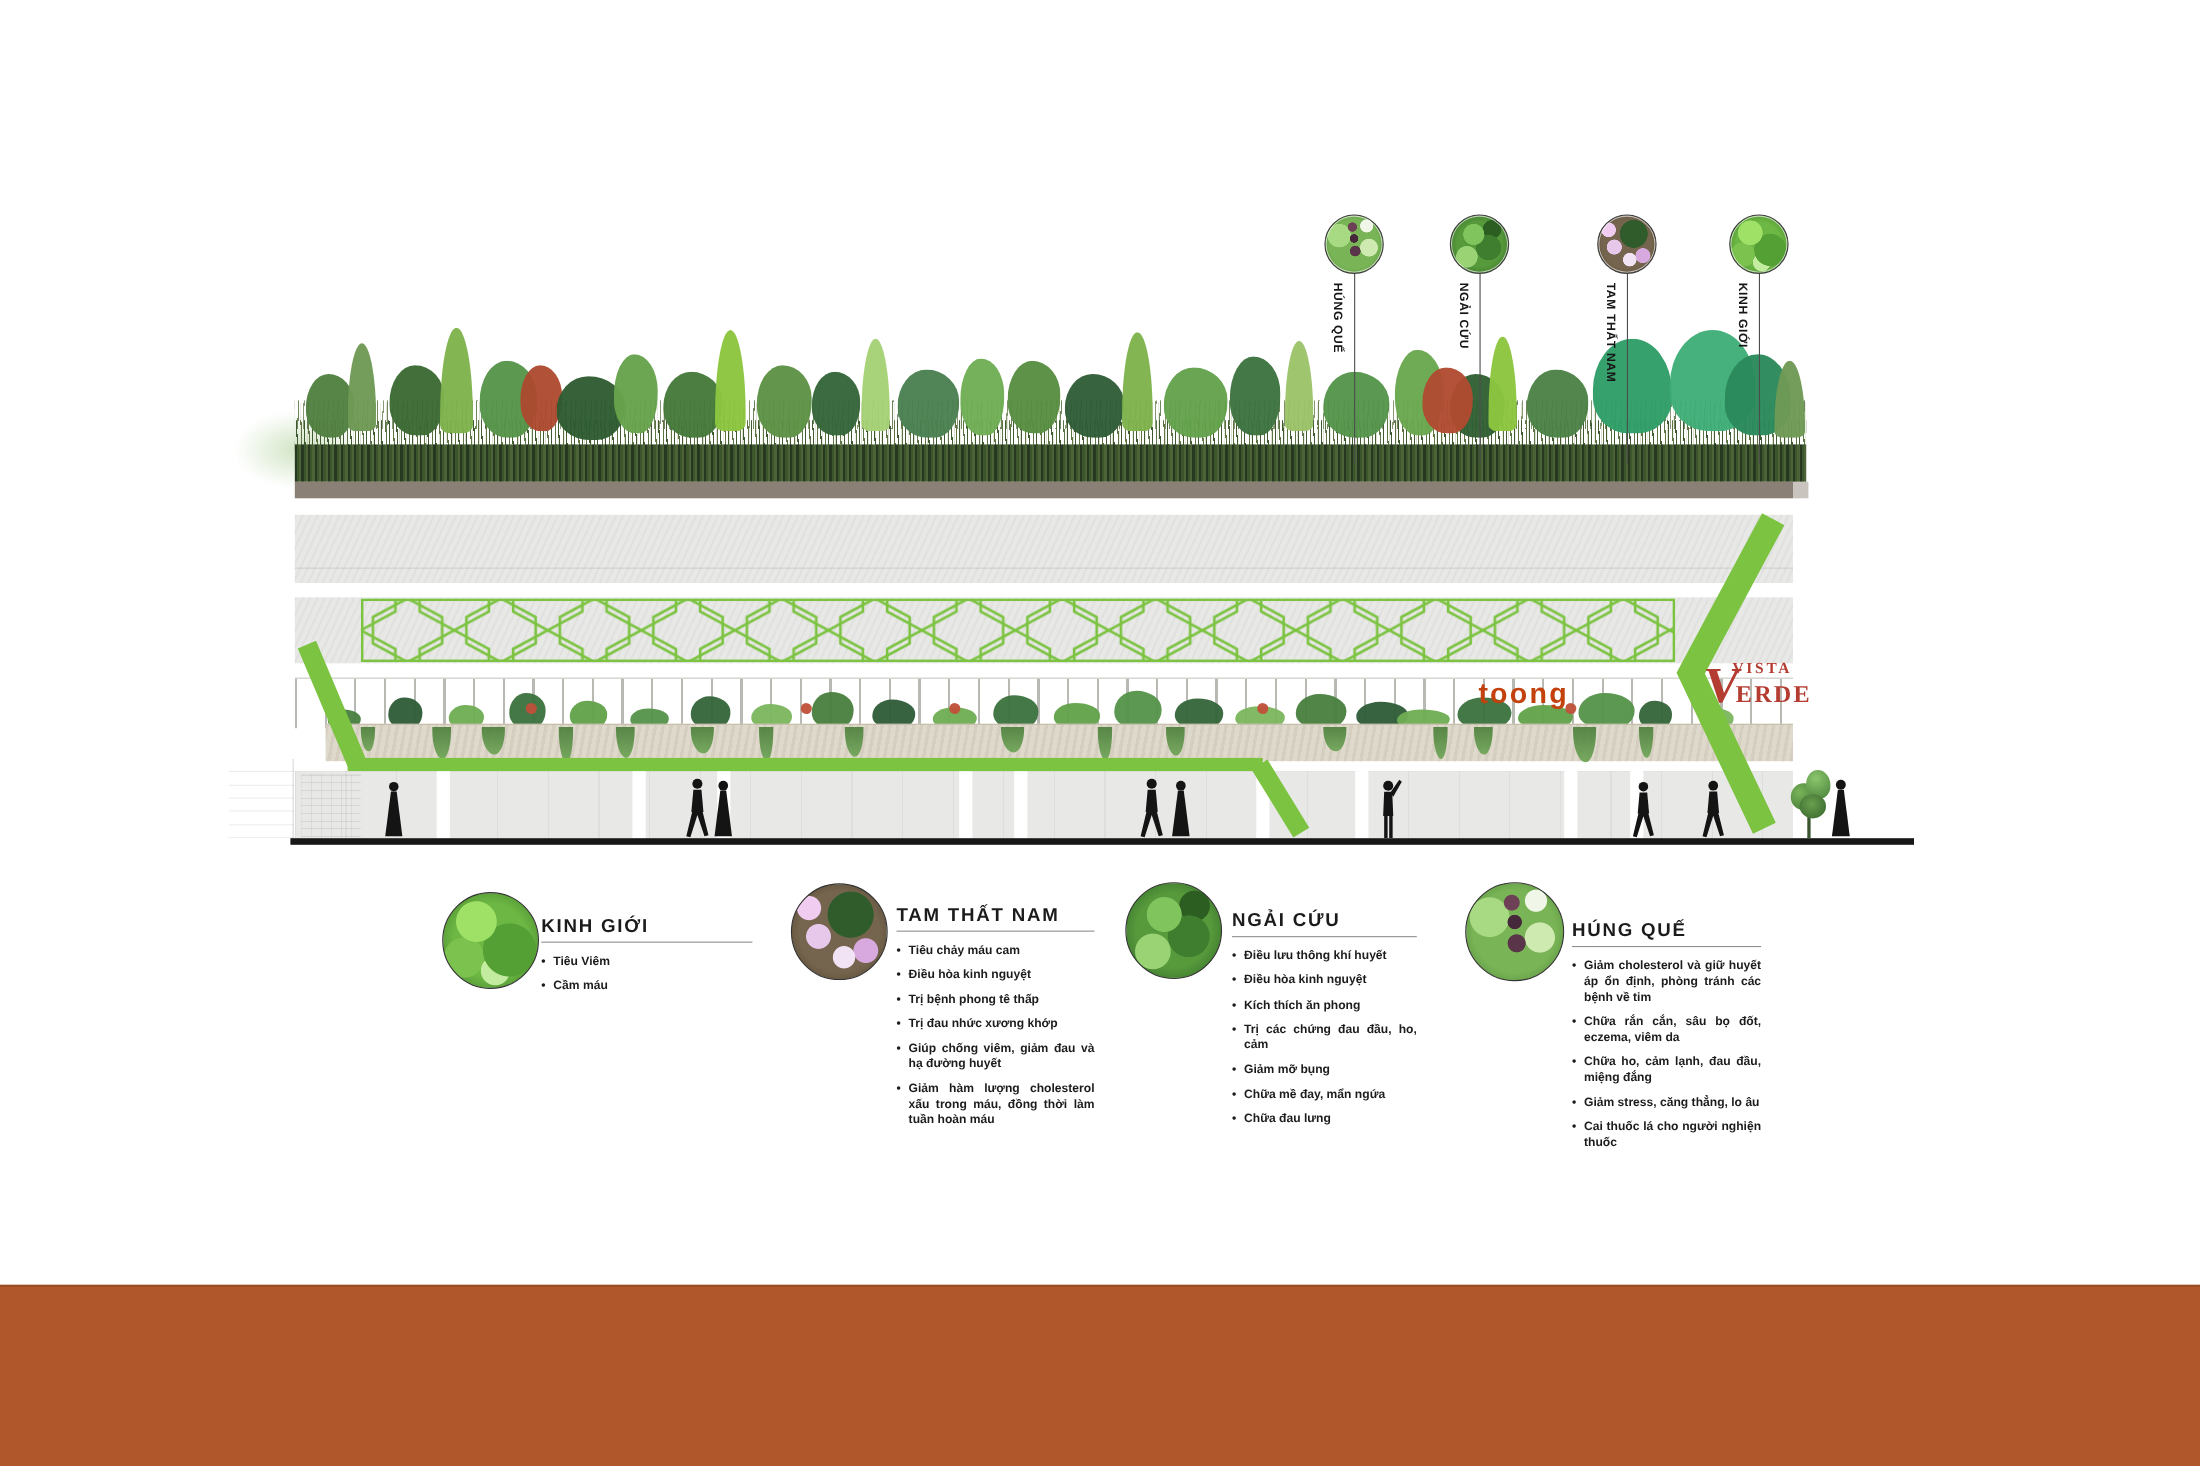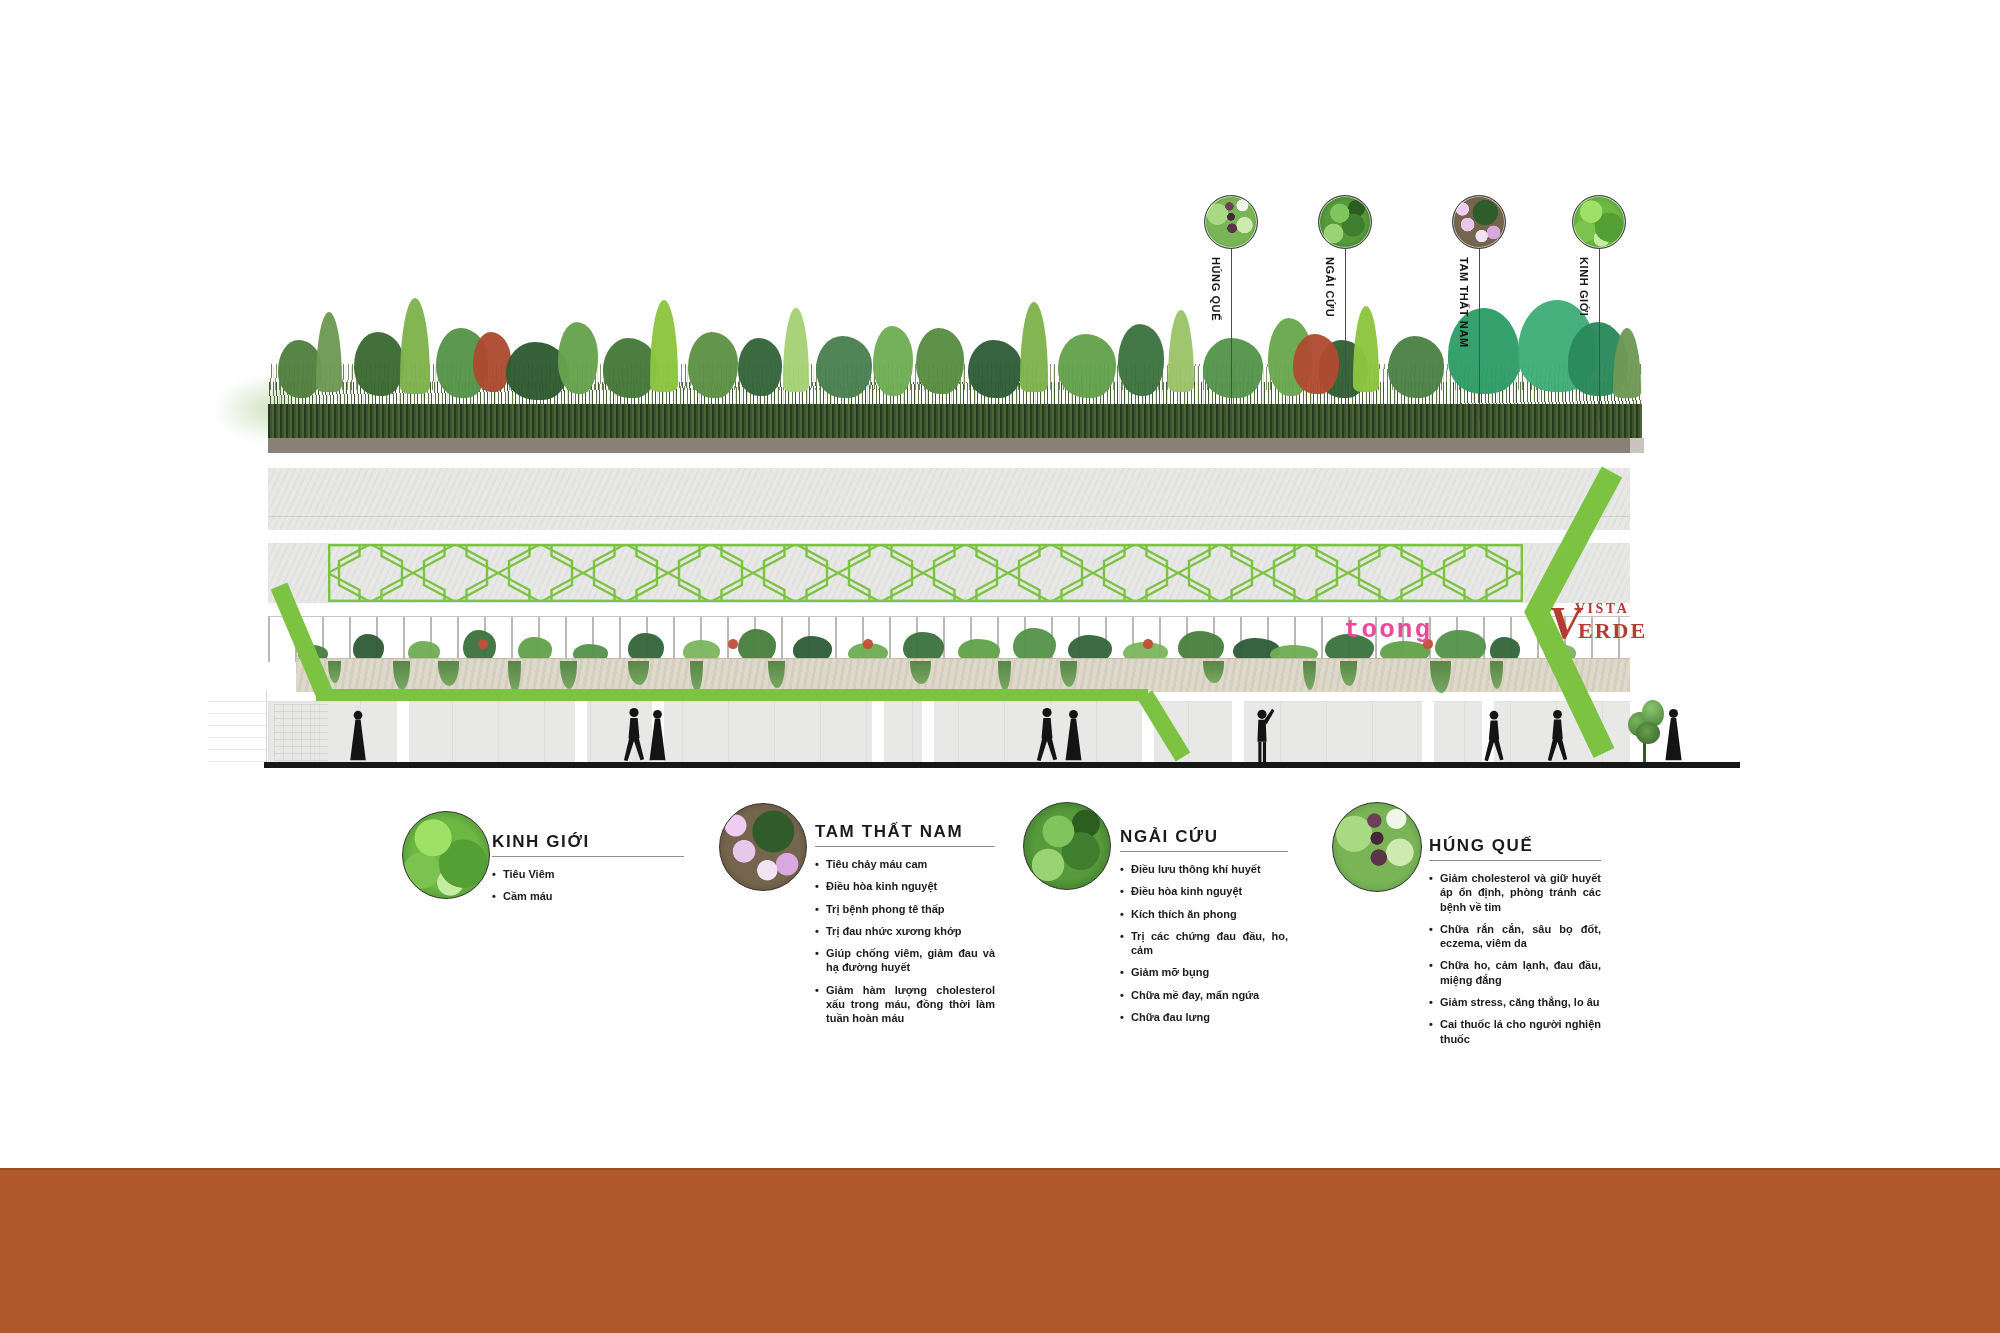--- a/index.html
+++ b/index.html
@@ -72,22 +72,22 @@
   .terrace{left:268px;top:615px;width:1362px;height:86px;background:#fff;}
   .mullions{position:absolute;left:0;top:1px;width:100%;height:45px;border-top:1px solid #c6c6c0;
     background:repeating-linear-gradient(90deg,#b9b9b3 0 2px,transparent 2px 27px);}
   .planter-box{position:absolute;left:28px;top:43px;right:0;height:33px;background:#dfd9cb;
     border-top:1px solid #c5bda9;
     background-image:repeating-linear-gradient(100deg,rgba(110,100,80,.09) 0 3px,transparent 3px 7px);}
   .terrace-plants{position:absolute;left:30px;top:6px;right:6px;height:42px;}
   .planter-vines{position:absolute;left:30px;top:46px;right:0;height:34px;}
   .vine{position:absolute;top:0;border-radius:0 0 45% 55%/0 0 90% 90%;
     background:linear-gradient(#4c7f3c,#6fa557);opacity:.92;}
-  .toong-sign{position:absolute;left:1076px;top:0px;font-family:Liberation Mono, monospace;
-    font-size:26px;color:#ec4899;letter-spacing:2px;font-weight:600;}
+  .toong-sign{position:absolute;left:1076px;top:0px;font-family:Liberation Sans, sans-serif;
+    font-size:26px;color:#c2410c;letter-spacing:2px;font-weight:600;}
   .ground-floor{left:268px;top:701px;width:1362px;height:61px;
     background-image:repeating-linear-gradient(90deg,rgba(0,0,0,.045) 0 1px,transparent 1px 46px),
                      linear-gradient(rgba(0,0,0,.03) 1px,transparent 1px);}
   .col-gap{position:absolute;top:0;width:12px;height:61px;background:#fff;}
   .stair-sketch{position:absolute;left:274px;top:704px;width:54px;height:57px;opacity:.55;
     background:repeating-linear-gradient(to top,rgba(0,0,0,.14) 0 1px,transparent 1px 7px),
                repeating-linear-gradient(90deg,rgba(0,0,0,.10) 0 1px,transparent 1px 9px);}
   .sketch-left{position:absolute;left:208px;top:690px;width:58px;height:72px;
     border-right:1px solid rgba(0,0,0,.15);
     background:repeating-linear-gradient(to top,rgba(0,0,0,.08) 0 1px,transparent 1px 12px);}

